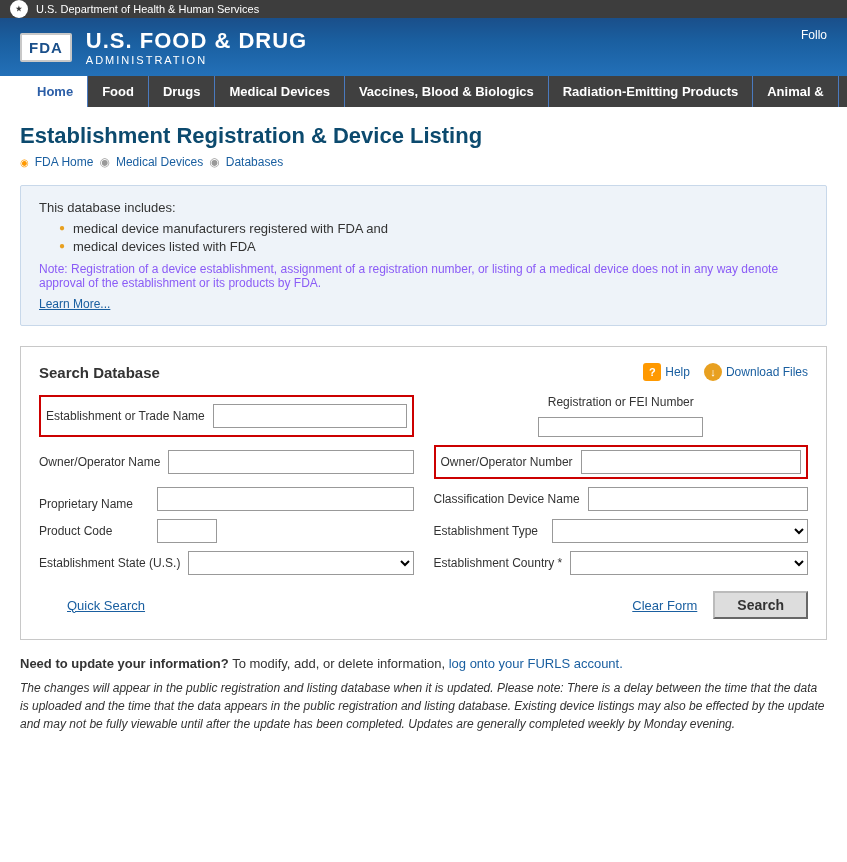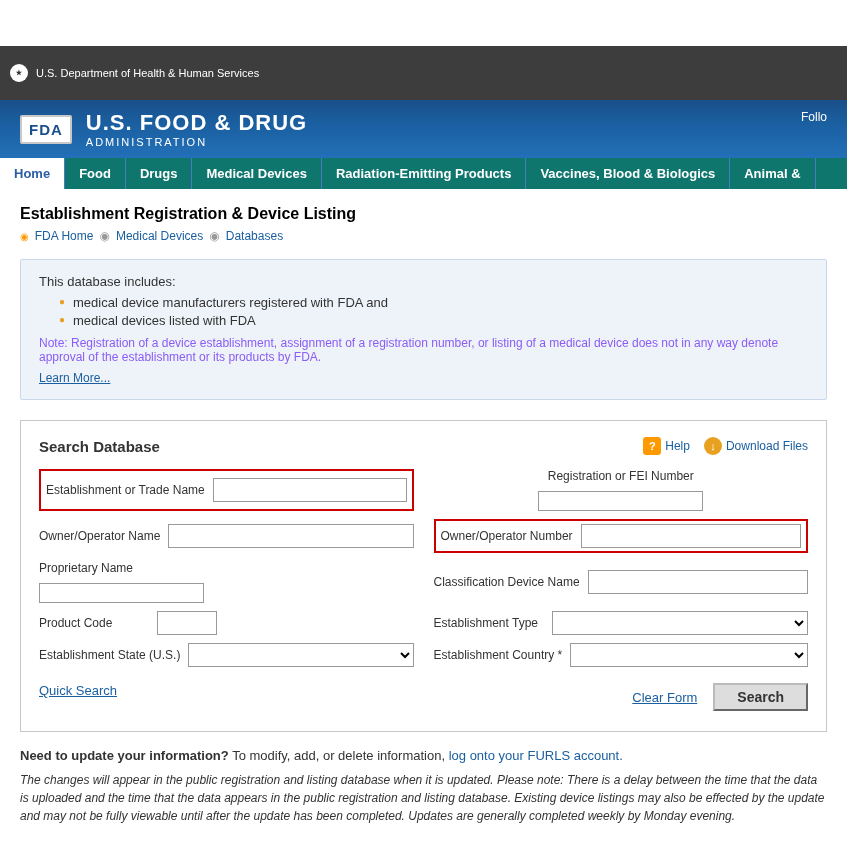--- a/index.html
+++ b/index.html
@@ -2,26 +2,25 @@
 <html><head>
   <meta charset="utf-8">
   <style>
     * { box-sizing: border-box; margin: 0; padding: 0; }
     body { font-family: Arial, sans-serif; font-size: 13px; background: #fff; color: #333; }
 
     
     .gov-bar {
       background: #3d3d3d;
       color: #fff;
-      padding: 18px 10px;
+      padding: 0 10px;
       font-size: 11px;
       display: flex;
       align-items: center;
       gap: 8px;
-      margin-top: 46px;
     }
     .gov-bar-logo {
       width: 18px; height: 18px;
       background: #fff;
       border-radius: 50%;
       display: flex; align-items: center; justify-content: center;
       font-size: 7px; color: #333; font-weight: bold;
     }
 
     
@@ -62,45 +61,46 @@
     }
     .fda-follow {
       color: #fff;
       font-size: 12px;
       padding-bottom: 10px;
       align-self: flex-start;
     }
 
     
     .nav-bar {
-      background: #0f766e;
+      background: #404040;
       display: flex;
       overflow: hidden;
+      margin-left: 23px;
     }
     .nav-item {
       color: #fff;
       padding: 8px 14px;
       font-size: 13px;
       font-weight: bold;
       cursor: pointer;
       border-right: 1px solid #4a7abf;
       white-space: nowrap;
     }
     .nav-item.active {
       background: #fff;
       color: #2b5ea7;
     }
 
     
     .page-content {
       padding: 16px 20px;
     }
     .page-title {
-      font-size: 16px;
-      color: #000000;
+      font-size: 22px;
+      color: #0c4a6e;
       font-weight: bold;
       margin-bottom: 6px;
     }
     .breadcrumb {
       display: flex;
       align-items: center;
       gap: 6px;
       font-size: 12px;
       color: #666;
       margin-bottom: 16px;
@@ -206,24 +206,25 @@
       height: 24px;
       border: 1px solid #999;
       font-size: 12px;
       background: #fff;
       outline: none;
     }
 
     
     .form-actions {
       display: flex;
-      align-items: flex-start;
+      align-items: center;
       justify-content: space-between;
       margin-top: 10px;
       padding: 4px 0;
+      margin-left: 28px;
     }
     .quick-search-link {
       color: #1a5fa0;
       text-decoration: underline;
       font-size: 13px;
       cursor: pointer;
     }
     .form-actions-right {
       display: flex;
       align-items: center;
@@ -276,22 +277,22 @@
     </div>
   </div>
   <div class="fda-follow">Follo</div>
 </div>
 
 <div class="nav-bar">
   <div class="nav-item active">Home</div>
   <div class="nav-item">Food</div>
   <div class="nav-item">Drugs</div>
   <div class="nav-item">Medical Devices</div>
+  <div class="nav-item">Vaccines, Blood &amp; Biologics</div>
   <div class="nav-item">Radiation-Emitting Products</div>
-  <div class="nav-item">Vaccines, Blood &amp; Biologics</div>
   <div class="nav-item">Animal &amp;</div>
 </div>
 
 <div class="page-content">
 
   <h1 class="page-title">Establishment Registration &amp; Device Listing</h1>
 
   <div class="breadcrumb">
     <span class="breadcrumb-icon">◉</span>
     <span class="breadcrumb-item">FDA Home</span>
@@ -339,21 +340,21 @@
 
       <div style="display: flex; align-items: center; gap: 8px;">
         <label class="form-label">Owner/Operator Name</label>
         <input class="form-input" type="text" style="">
       </div>
       <div style="display: flex; align-items: center; gap: 8px; border: 2px solid #cc0000; padding: 3px 5px;">
         <label class="form-label">Owner/Operator Number</label>
         <input class="form-input" type="text" style="border: 1px solid rgb(153, 153, 153);">
       </div>
 
-      <div style="display: flex; align-items: flex-start; gap: 8px; flex-direction: column;">
+      <div style="display: flex; align-items: flex-end; gap: 8px;">
         <label class="form-label">Proprietary Name</label>
         <input class="form-input" type="text" style="">
       </div>
       <div style="display: flex; align-items: center; gap: 8px;">
         <label class="form-label">Classification Device Name</label>
         <input class="form-input" type="text" style="">
       </div>
 
       <div style="display: flex; align-items: center; gap: 8px;">
         <label class="form-label">Product Code</label>

